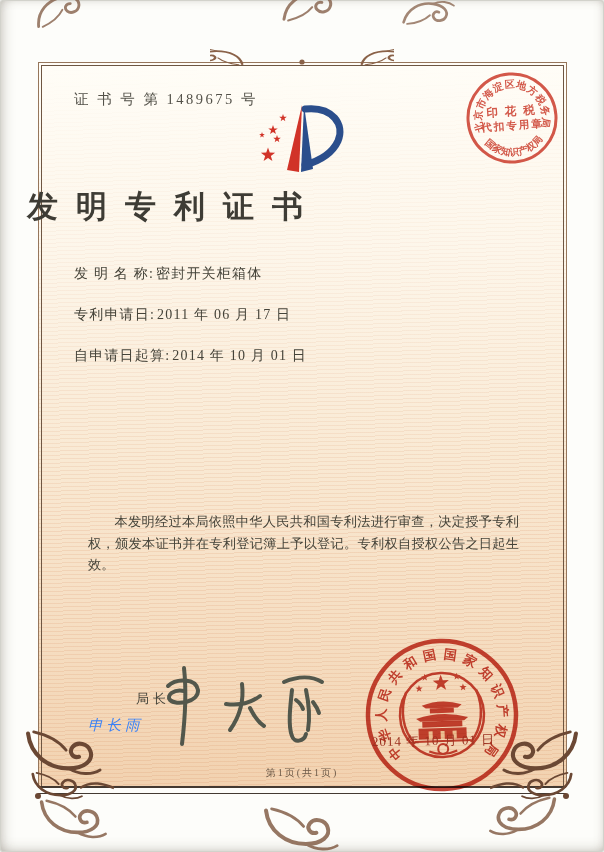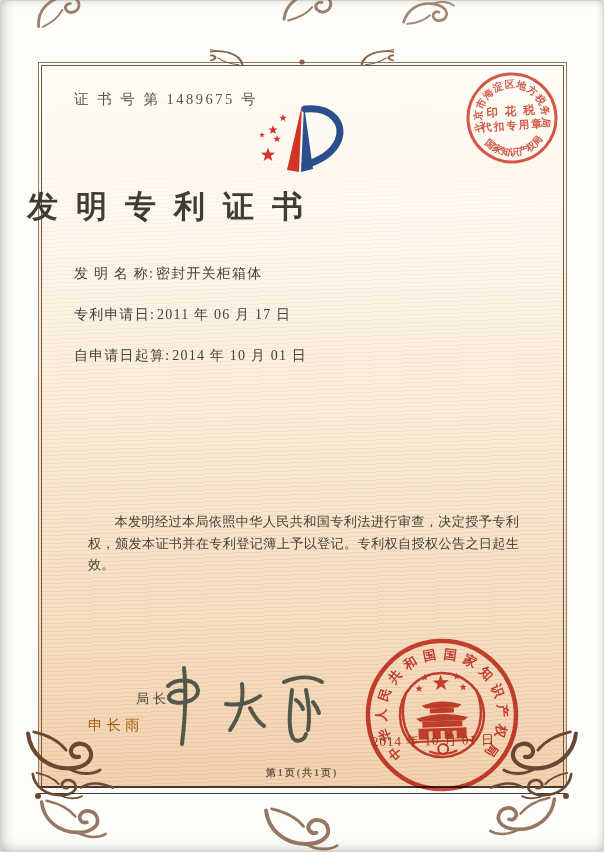--- a/index.html
+++ b/index.html
@@ -34,24 +34,24 @@
   .cert-no{position:absolute;left:74px;top:90px;font-size:14.5px;letter-spacing:2.5px;color:#54524a;white-space:pre;}
   .title{position:absolute;left:9px;top:186px;width:100%;text-align:left;
     font-size:31px;font-weight:700;letter-spacing:18px;text-indent:18px;color:#3e3c35;}
   .fields{position:absolute;left:74px;top:266px;width:460px;}
   .field{margin-bottom:25px;font-size:14px;line-height:16px;color:#454339;letter-spacing:1.2px;white-space:pre;}
   .field .fv{margin-left:2px;}
   .bodytext{position:absolute;left:72px;top:495px;width:463px;font-size:13.2px;line-height:21.5px;
     color:#454339;text-align:justify;}
   .bodytext p{margin:16px;text-indent:2em;}
   .sig-title{position:absolute;left:88px;top:690px;font-size:13px;letter-spacing:4px;color:#454339;margin-left:48px;}
-  .sig-name{position:absolute;left:88px;top:716px;font-size:14.5px;letter-spacing:4px;color:#a16207;}
+  .sig-name{position:absolute;left:88px;top:716px;font-size:14.5px;letter-spacing:4px;color:#3b82f6;font-style:italic;}
   .signature{position:absolute;left:146px;top:656px;width:200px;height:95px;}
   .footer{position:absolute;left:38px;top:766px;width:528px;text-align:center;
-    font-size:10px;letter-spacing:2px;color:#6e5b49;font-weight:bold;}
+    font-size:10px;letter-spacing:2px;color:#6e5b49;}
   
   .stamp{position:absolute;mix-blend-mode:multiply;}
   .tax-stamp{left:462px;top:68px;width:100px;height:100px;opacity:.88;transform:rotate(-4deg);}
   .office-seal{left:358px;top:631px;width:168px;height:168px;opacity:.92;transform:rotate(-2deg);}
   .stamp svg{display:block;width:100%;height:100%;font-family:"Liberation Serif",serif;}
   .ring text{font-weight:bold;}
   .st-center{letter-spacing:2px;font-weight:bold;}
   .seal-date{position:absolute;left:372px;top:732px;font-size:13px;letter-spacing:1px;
     color:#9c3120;white-space:pre;transform:rotate(-1deg);}
   .logo{position:absolute;left:245px;top:92px;width:120px;height:95px;}

